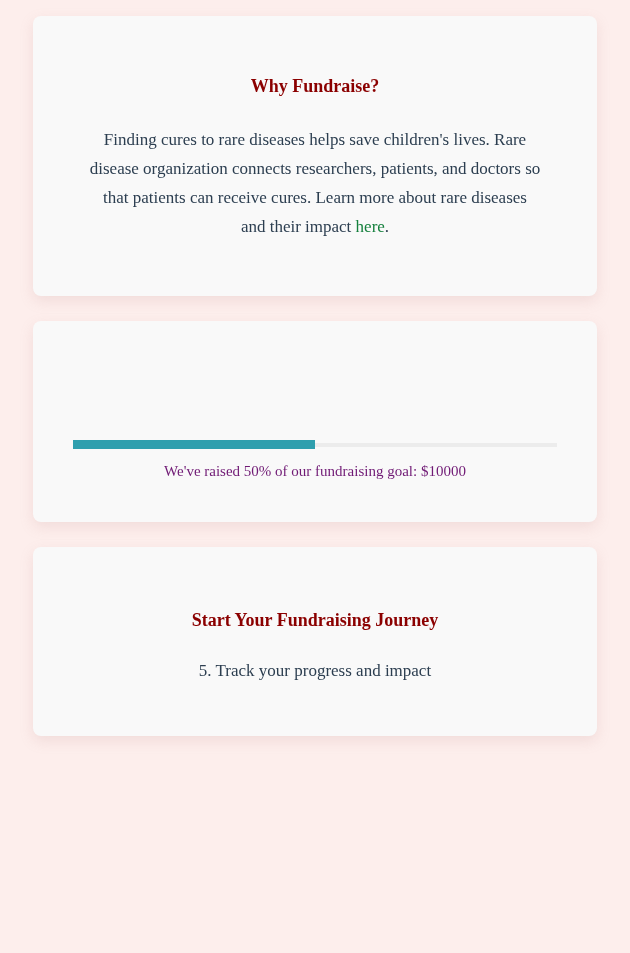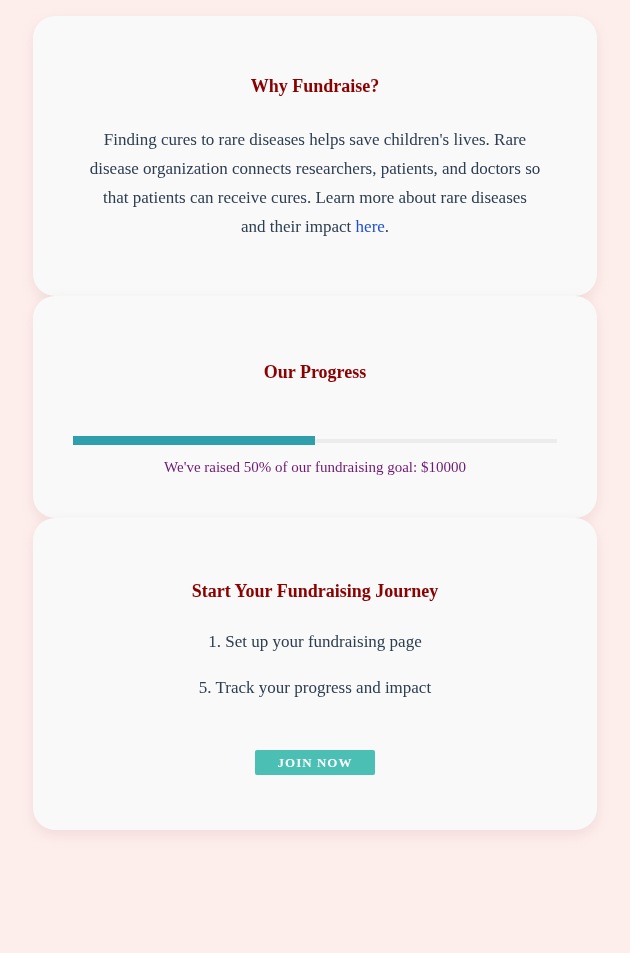--- a/index.html
+++ b/index.html
@@ -5,42 +5,43 @@
   * { margin: 0; padding: 0; box-sizing: border-box; }
   html, body { width: 630px; }
   body {
     min-height: 953px;
     background: #fdeeec;
     font-family: "Liberation Serif", "DejaVu Serif", serif;
     padding: 16px 33px 20px 33px;
   }
   .card {
     background: #f9f9f9;
-    border-radius: 22px;
+    border-radius: 8px;
     box-shadow: 0 5px 14px rgba(190, 140, 140, 0.18);
+    margin-bottom: 25px;
     text-align: center;
   }
   .card-title {
     color: #8b0000;
     font-size: 18px;
     font-weight: bold;
     line-height: 21px;
   }
   
   .card-why { padding: 60px 45px 55px 45px; }
   .card-why .card-title { margin-bottom: 28px; }
   .why-text {
     font-size: 17px;
     line-height: 29px;
     color: #2c3e50;
     max-width: 452px;
     margin: 0 auto;
   }
   .gold-link {
-    color: #1d4ed8;
+    color: #15803d;
     text-decoration: none;
     cursor: pointer;
   }
   
   .card-progress { padding: 66px 40px 42px 40px; }
   .progress-wrap {
     margin-top: 53px;
     height: 9px;
     position: relative;
   }
@@ -95,28 +96,25 @@
 </style>
 </head>
 <body>
 
 <section class="card card-why">
   <h2 class="card-title">Why Fundraise?</h2>
   <p class="why-text"><span>Finding cures to rare diseases helps save children's lives. Rare disease organization connects researchers, patients, and doctors so that patients can receive cures. Learn more about rare diseases and their impact </span><a href="#" class="gold-link">here</a><span>.</span></p>
 </section>
 
 <section class="card card-progress">
-  <h2 class="card-title">Our Progress</h2>
   <div class="progress-wrap">
     <div class="progress-track"></div>
     <div class="progress-fill" style="width: 50%;"></div>
   </div>
   <p class="progress-caption">We've raised 50% of our fundraising goal: $10000</p>
 </section>
 
 <section class="card card-journey">
   <h2 class="card-title">Start Your Fundraising Journey</h2>
   <ul class="steps">
-    <li>1. Set up your fundraising page</li>
     <li>5. Track your progress and impact</li>
   </ul>
-  <button class="join-button">JOIN NOW</button>
 </section>
 
 </body></html>

